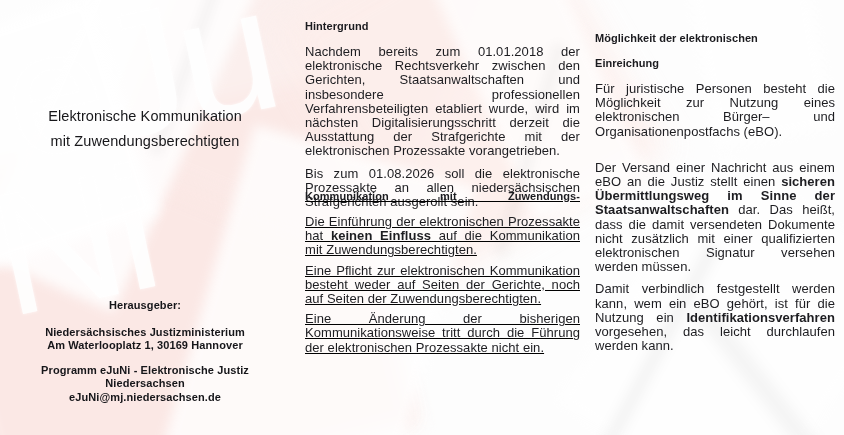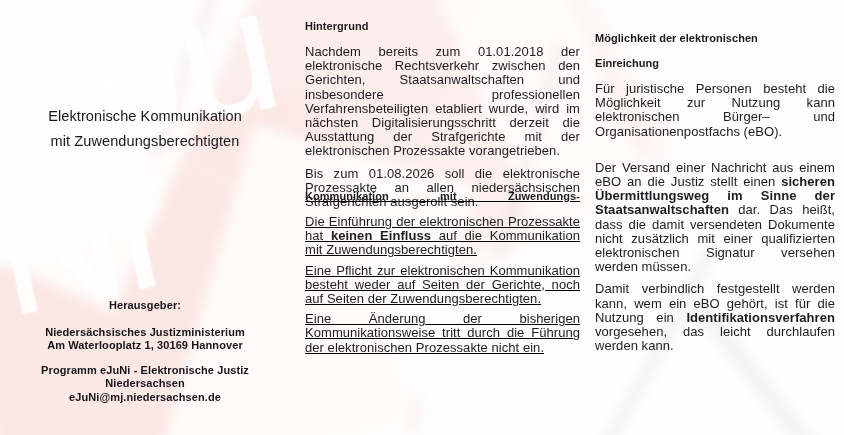--- a/index.html
+++ b/index.html
@@ -258,21 +258,21 @@
     </div>
 
     <div class="col col-right">
 
       <div class="block" style="top:2px;">
         <div class="sec-head">Möglichkeit der elektronischen</div>
         <div class="sp-8"></div>
         <div class="sec-head">Einreichung</div>
         <div class="sp-10"></div>
 
-        <p class="body">Für juristische Personen besteht die Möglichkeit zur Nutzung kann elektronischen Bürger– und Organisationenpostfachs (eBO).</p>
+        <p class="body">Für juristische Personen besteht die Möglichkeit zur Nutzung eines elektronischen Bürger– und Organisationenpostfachs (eBO).</p>
 
         <div class="sp-22"></div>
         <p class="body"><span>Der Versand einer Nachricht aus einem eBO an die Justiz stellt einen </span><b>sicheren Übermittlungsweg im Sinne der Staatsanwaltschaften</b><span> dar. Das heißt, dass die damit versendeten Dokumente nicht zusätzlich mit einer qualifizierten elektronischen Signatur versehen werden müssen.</span></p>
 
         <div class="sp-8"></div>
         <p class="body"><span>Damit verbindlich festgestellt werden kann, wem ein eBO gehört, ist für die Nutzung ein </span><b>Identifikationsverfahren</b><span> vorgesehen, das leicht durchlaufen werden kann.</span></p>
       </div>
 
     </div>
 

